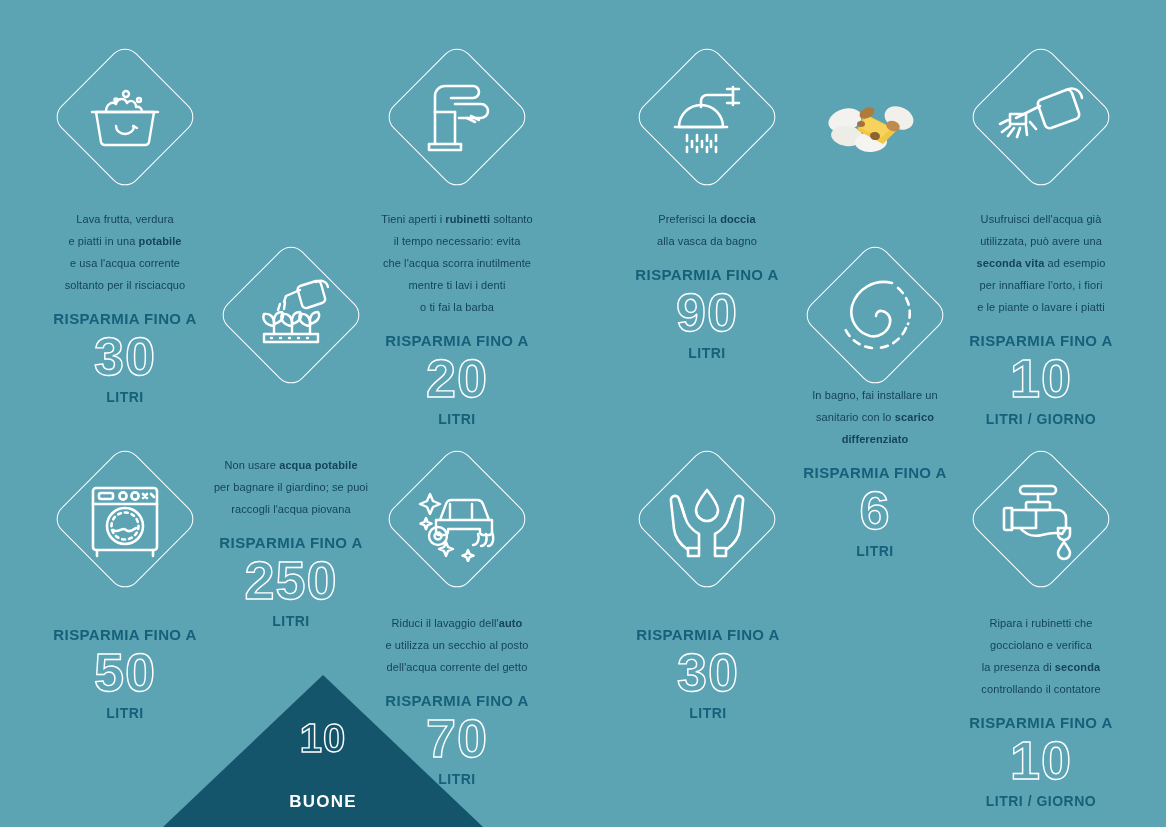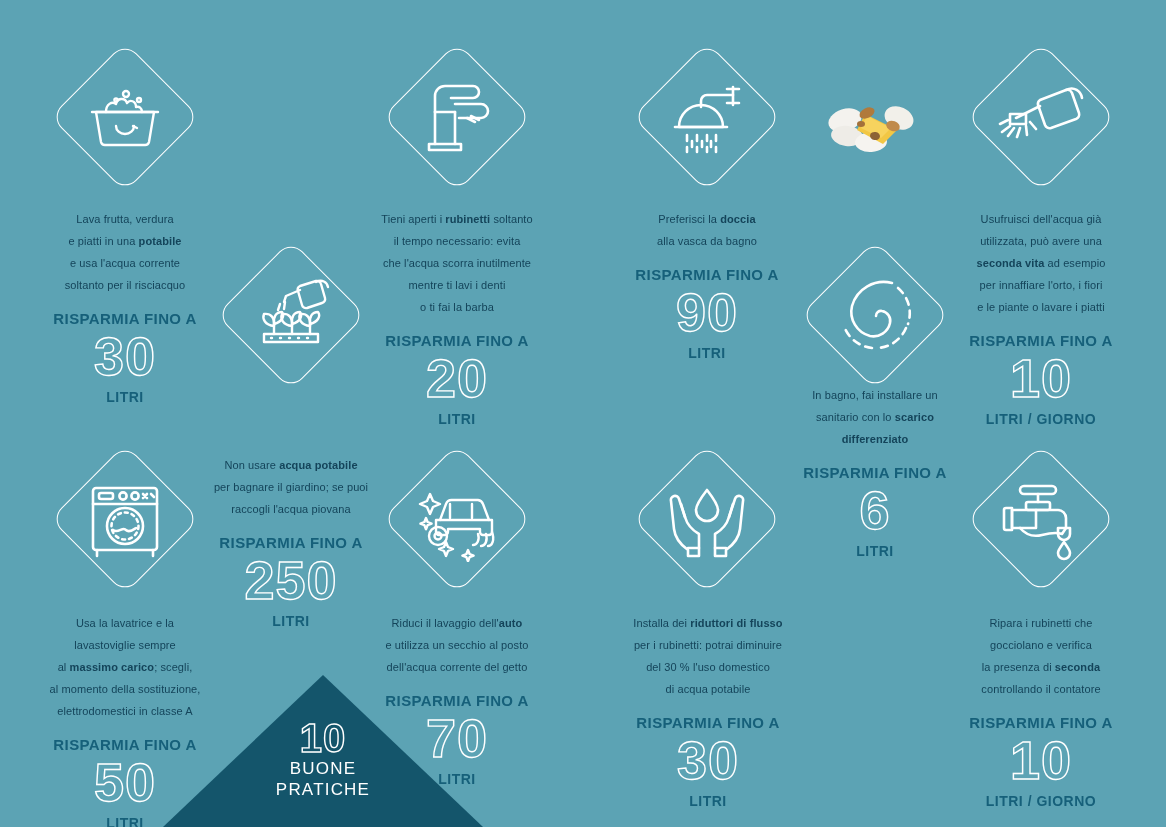--- a/index.html
+++ b/index.html
@@ -61,21 +61,21 @@
   }
   .badge-text{
     position:absolute;text-align:center;color:#fff;
   }
   .badge-text .bnum{
     font-size:40px;font-weight:bold;line-height:40px;
     color:transparent;-webkit-text-stroke:1.4px #ffffff;
     letter-spacing:1px;
   }
   .badge-text .bl1,.badge-text .bl2{
-    font-size:17px;font-weight:normal;letter-spacing:1.2px;line-height:21px;
+    font-size:17px;font-weight:bold;letter-spacing:1.2px;line-height:21px;margin-top:33px;
   }
 </style>
 </head>
 <body>
 
 <div class="stage">
 
   <div class="diamond" style="left:72px;top:64px;width:106px;height:106px;"></div>
   <div class="iconbox" style="left:85px;top:85px;width:80px;height:64px;">
     <svg width="78" height="62" viewBox="0 0 78 62" fill="none" stroke="#ffffff" stroke-width="2.4" stroke-linecap="round" stroke-linejoin="round">
@@ -279,44 +279,35 @@
   <div class="tip" style="left:772px;top:384px;width:206px;">
     <div class="desc">In bagno, fai installare un
 sanitario con lo <b>scarico</b>
 <b>differenziato</b></div>
     <div class="save">RISPARMIA FINO A</div>
     <div class="num">6</div>
     <div class="unit">LITRI</div>
   </div>
 
   <div class="tip" style="left:12px;top:612px;width:226px;">
-    <div class="desc">Usa la lavatrice e la
-lavastoviglie sempre
-al <b>massimo carico</b>; scegli,
-al momento della sostituzione,
-elettrodomestici in classe A</div>
     <div class="save">RISPARMIA FINO A</div>
     <div class="num">50</div>
     <div class="unit">LITRI</div>
   </div>
 
   <div class="tip" style="left:350px;top:612px;width:214px;">
     <div class="desc">Riduci il lavaggio dell'<b>auto</b>
 e utilizza un secchio al posto
 dell'acqua corrente del getto</div>
     <div class="save">RISPARMIA FINO A</div>
     <div class="num">70</div>
     <div class="unit">LITRI</div>
   </div>
 
   <div class="tip" style="left:600px;top:612px;width:216px;">
-    <div class="desc">Installa dei <b>riduttori di flusso</b>
-per i rubinetti: potrai diminuire
-del 30 % l'uso domestico
-di acqua potabile</div>
     <div class="save">RISPARMIA FINO A</div>
     <div class="num">30</div>
     <div class="unit">LITRI</div>
   </div>
 
   <div class="tip" style="left:938px;top:612px;width:206px;">
     <div class="desc">Ripara i rubinetti che
 gocciolano e verifica
 la presenza di <b>seconda</b>
 controllando il contatore</div>

